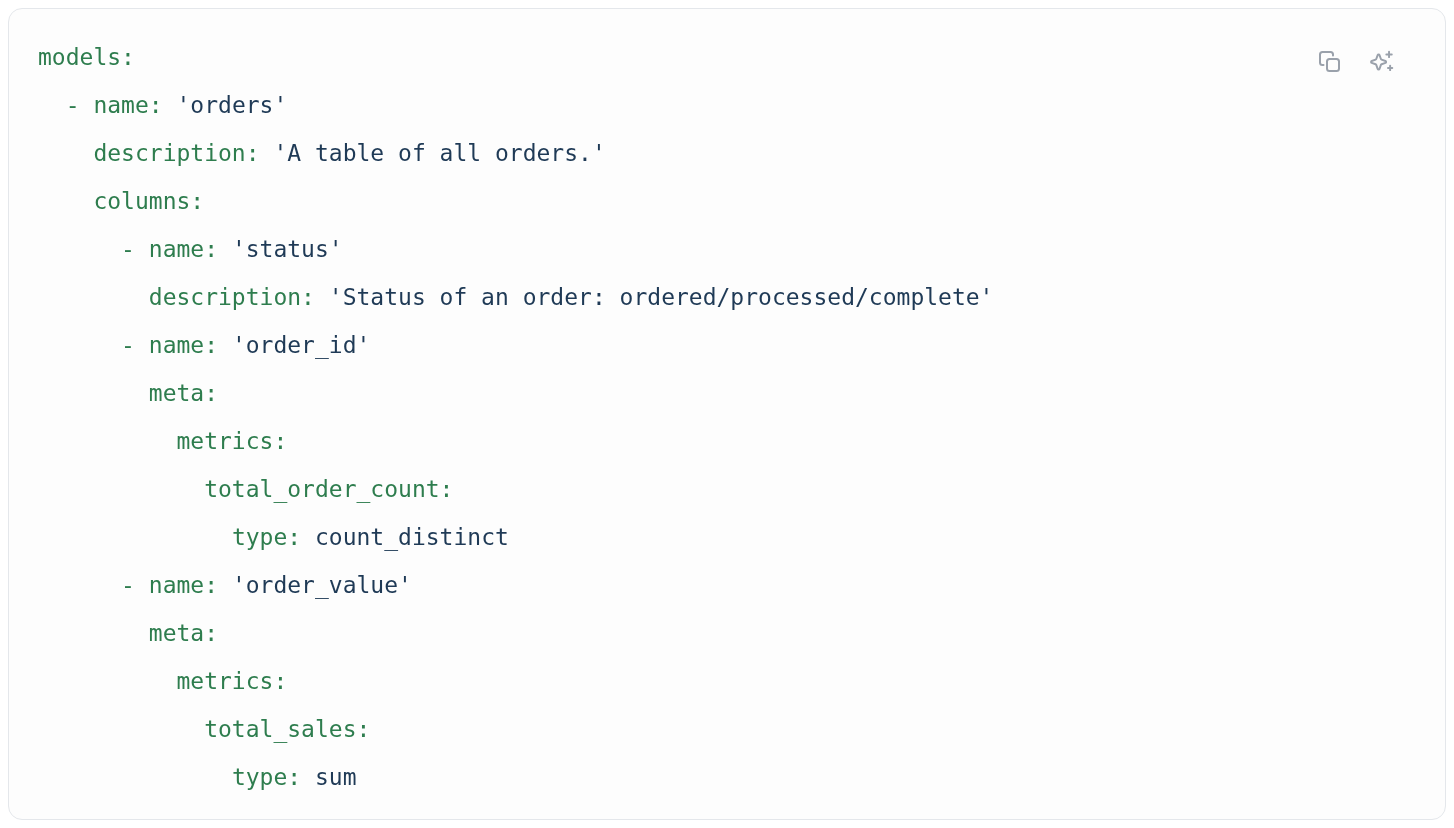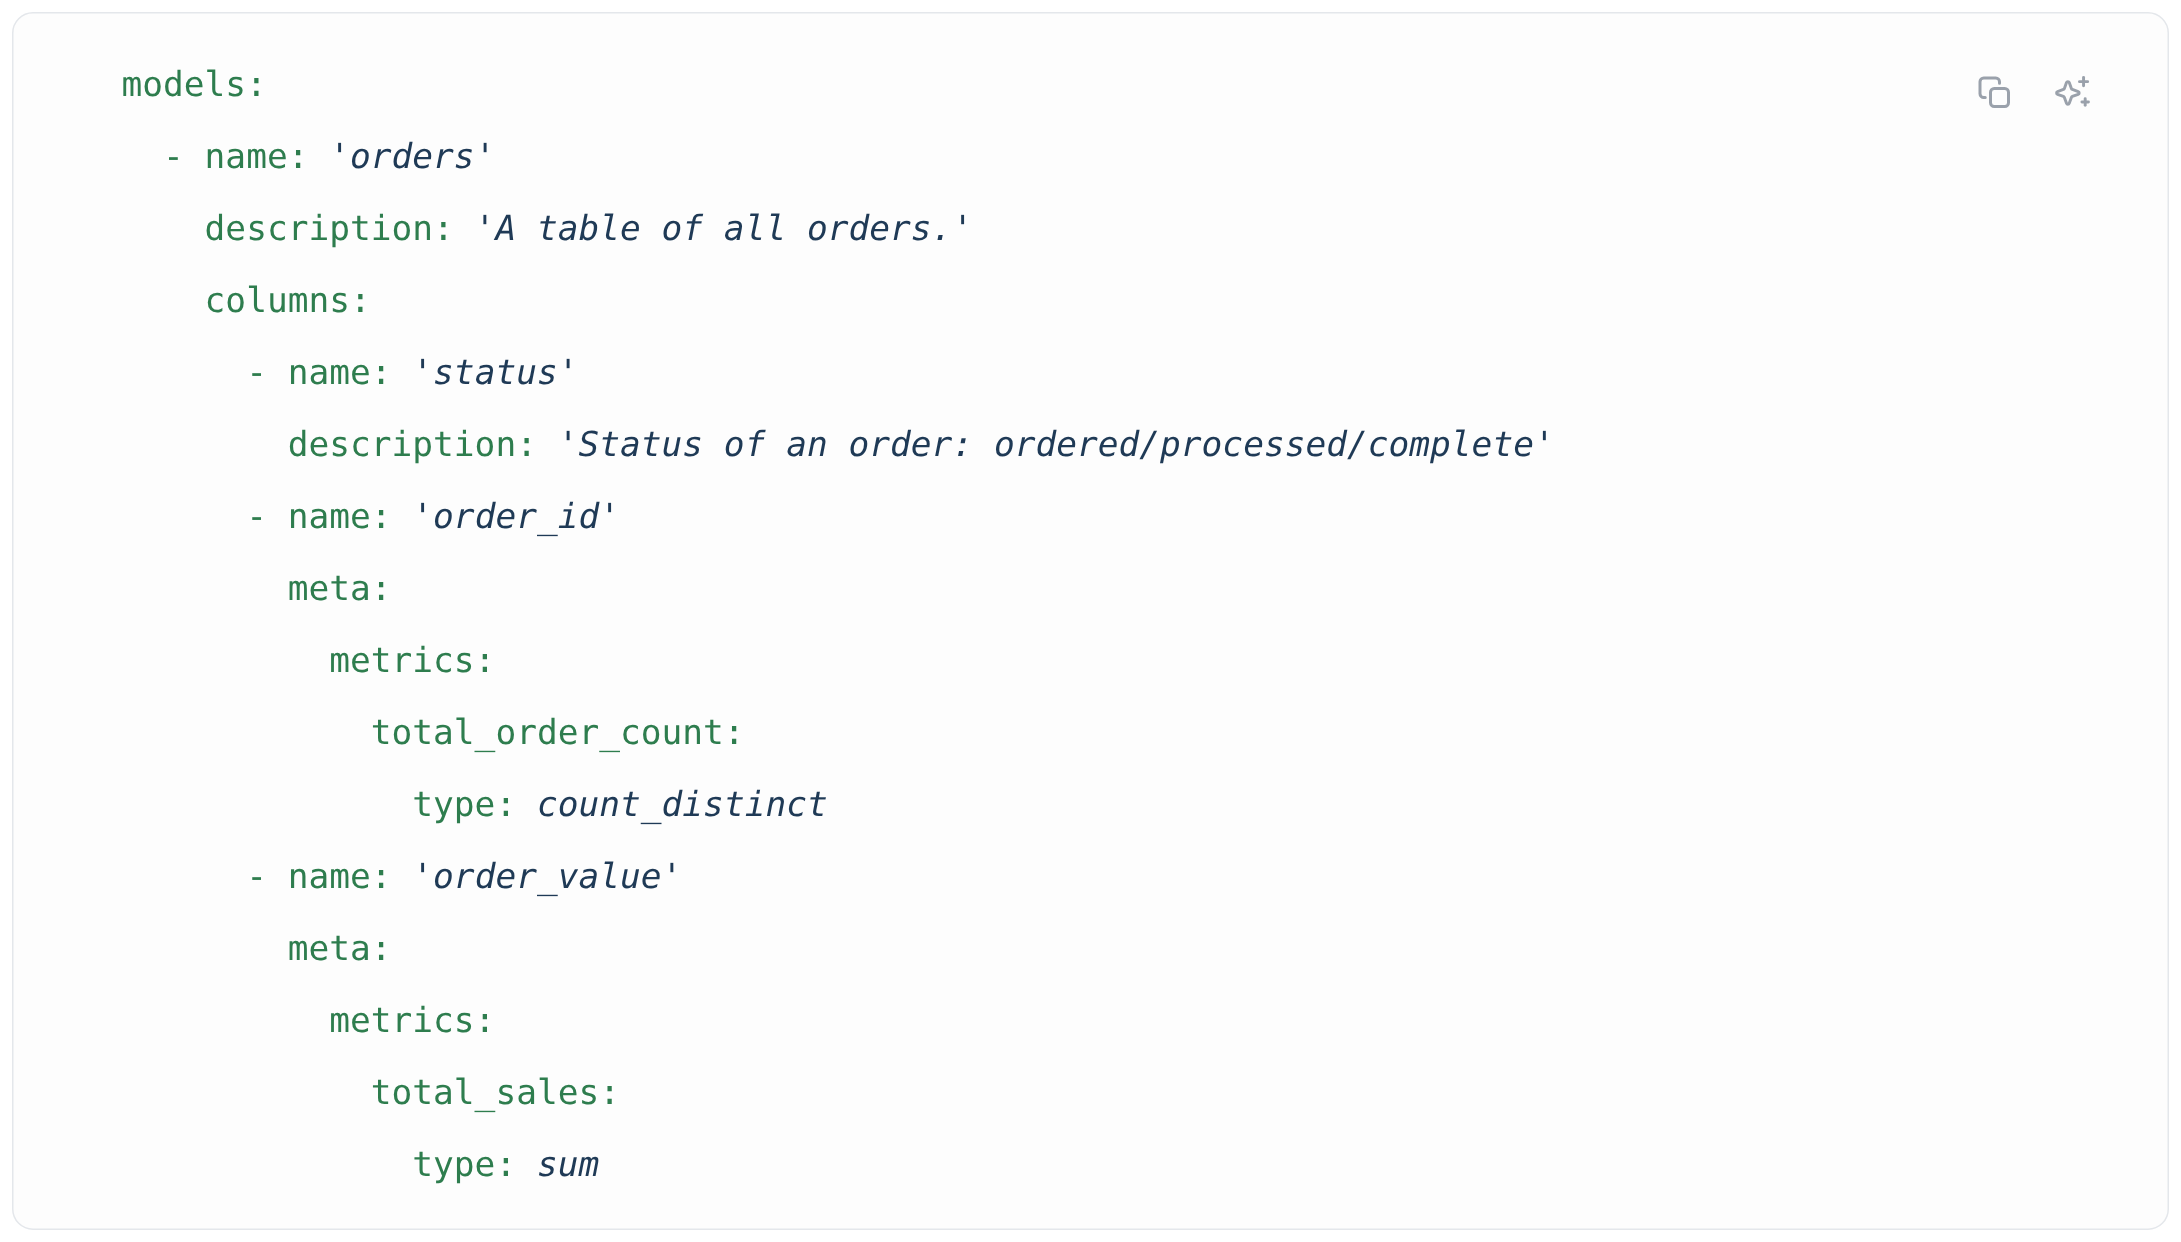--- a/index.html
+++ b/index.html
@@ -56,22 +56,22 @@
   .icon-btn svg { display: block; }
   pre.code {
     margin: 0;
     padding: 24px 60px 24px 29px;
     font-size: 23px;
     line-height: 48px;
     white-space: pre;
     color: var(--val-color);
   }
   .code-line { white-space: pre; }
-  .tok-key { color: var(--key-color); margin-left: 43px; }
-  .tok-val { color: var(--val-color); font-style: italic; }
+  .tok-key { color: var(--key-color); }
+  .tok-val { color: var(--val-color); }
 </style>
 </head>
 <body>
 
 <div class="page">
   <div class="code-card">
 
     <div class="card-toolbar">
       <button class="icon-btn" aria-label="Copy code">
         <span>

